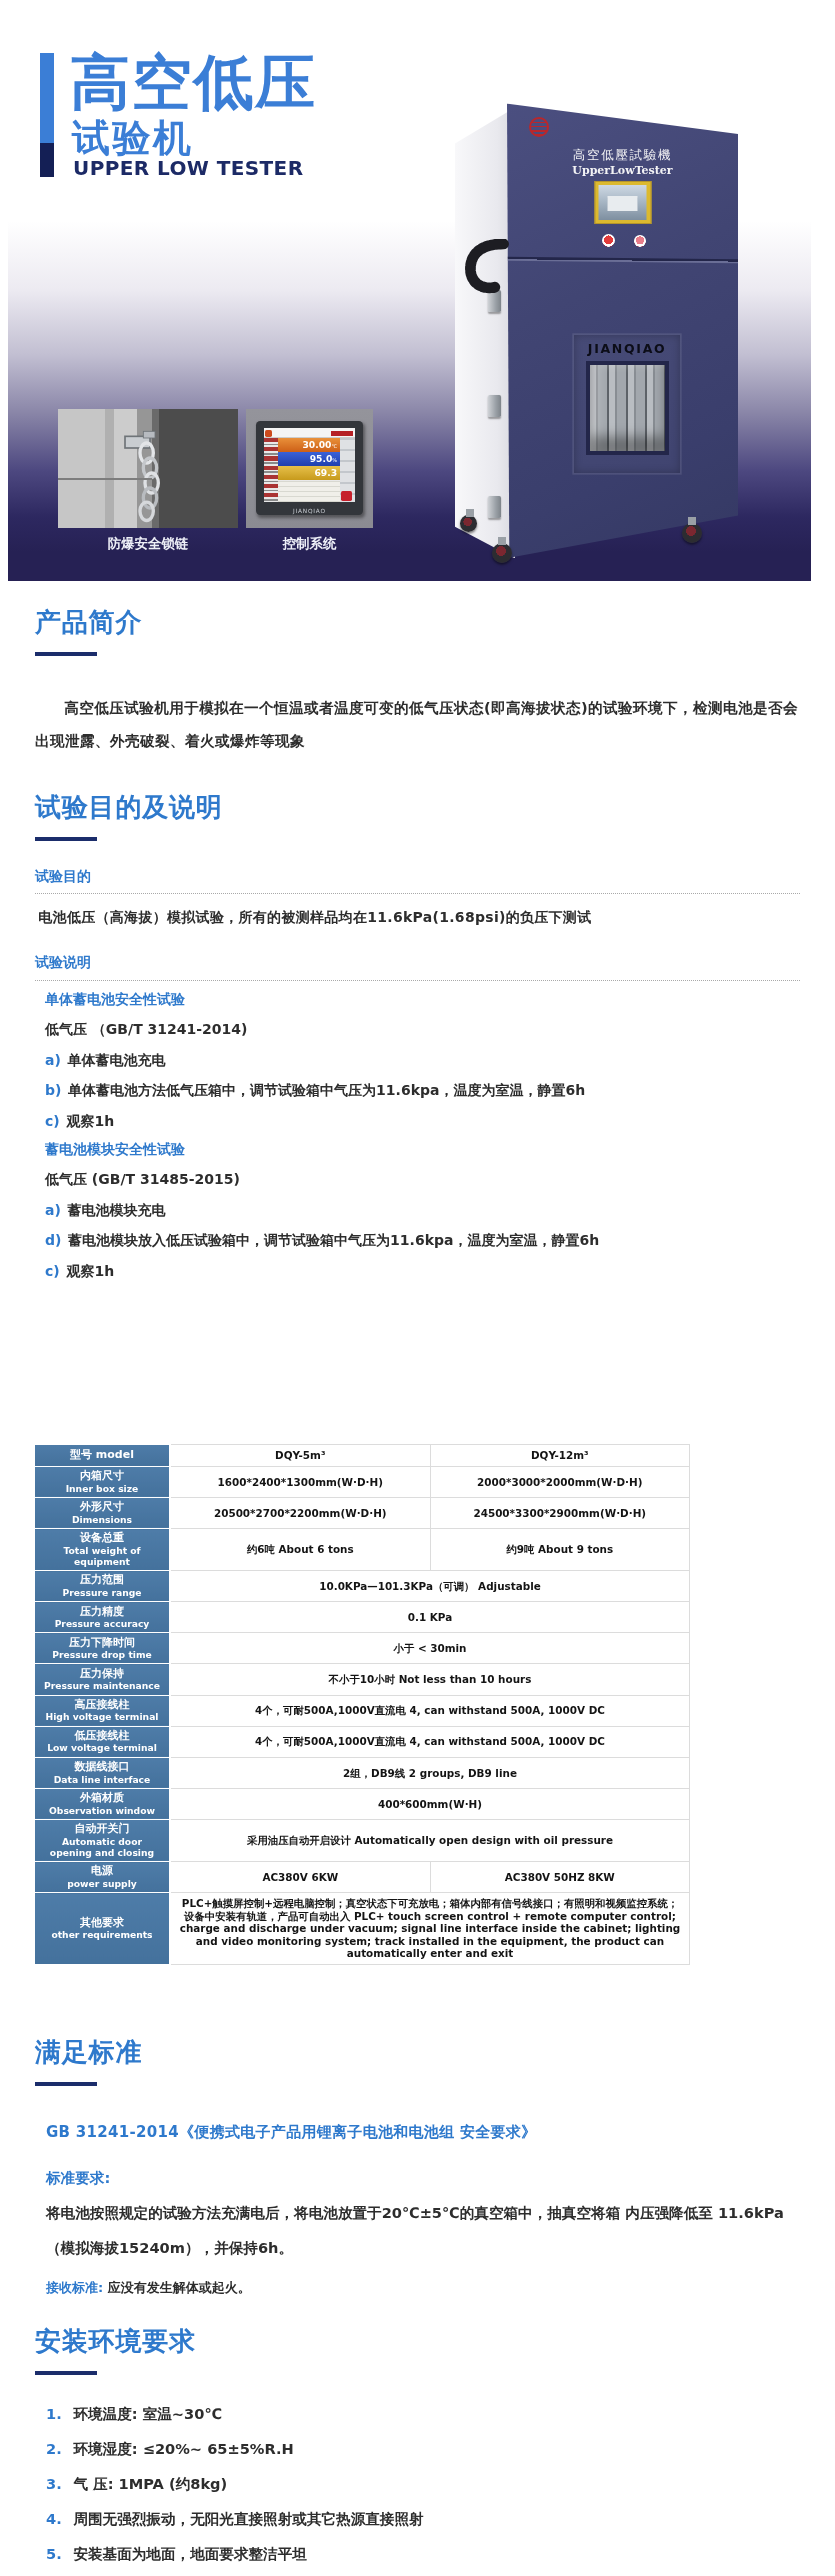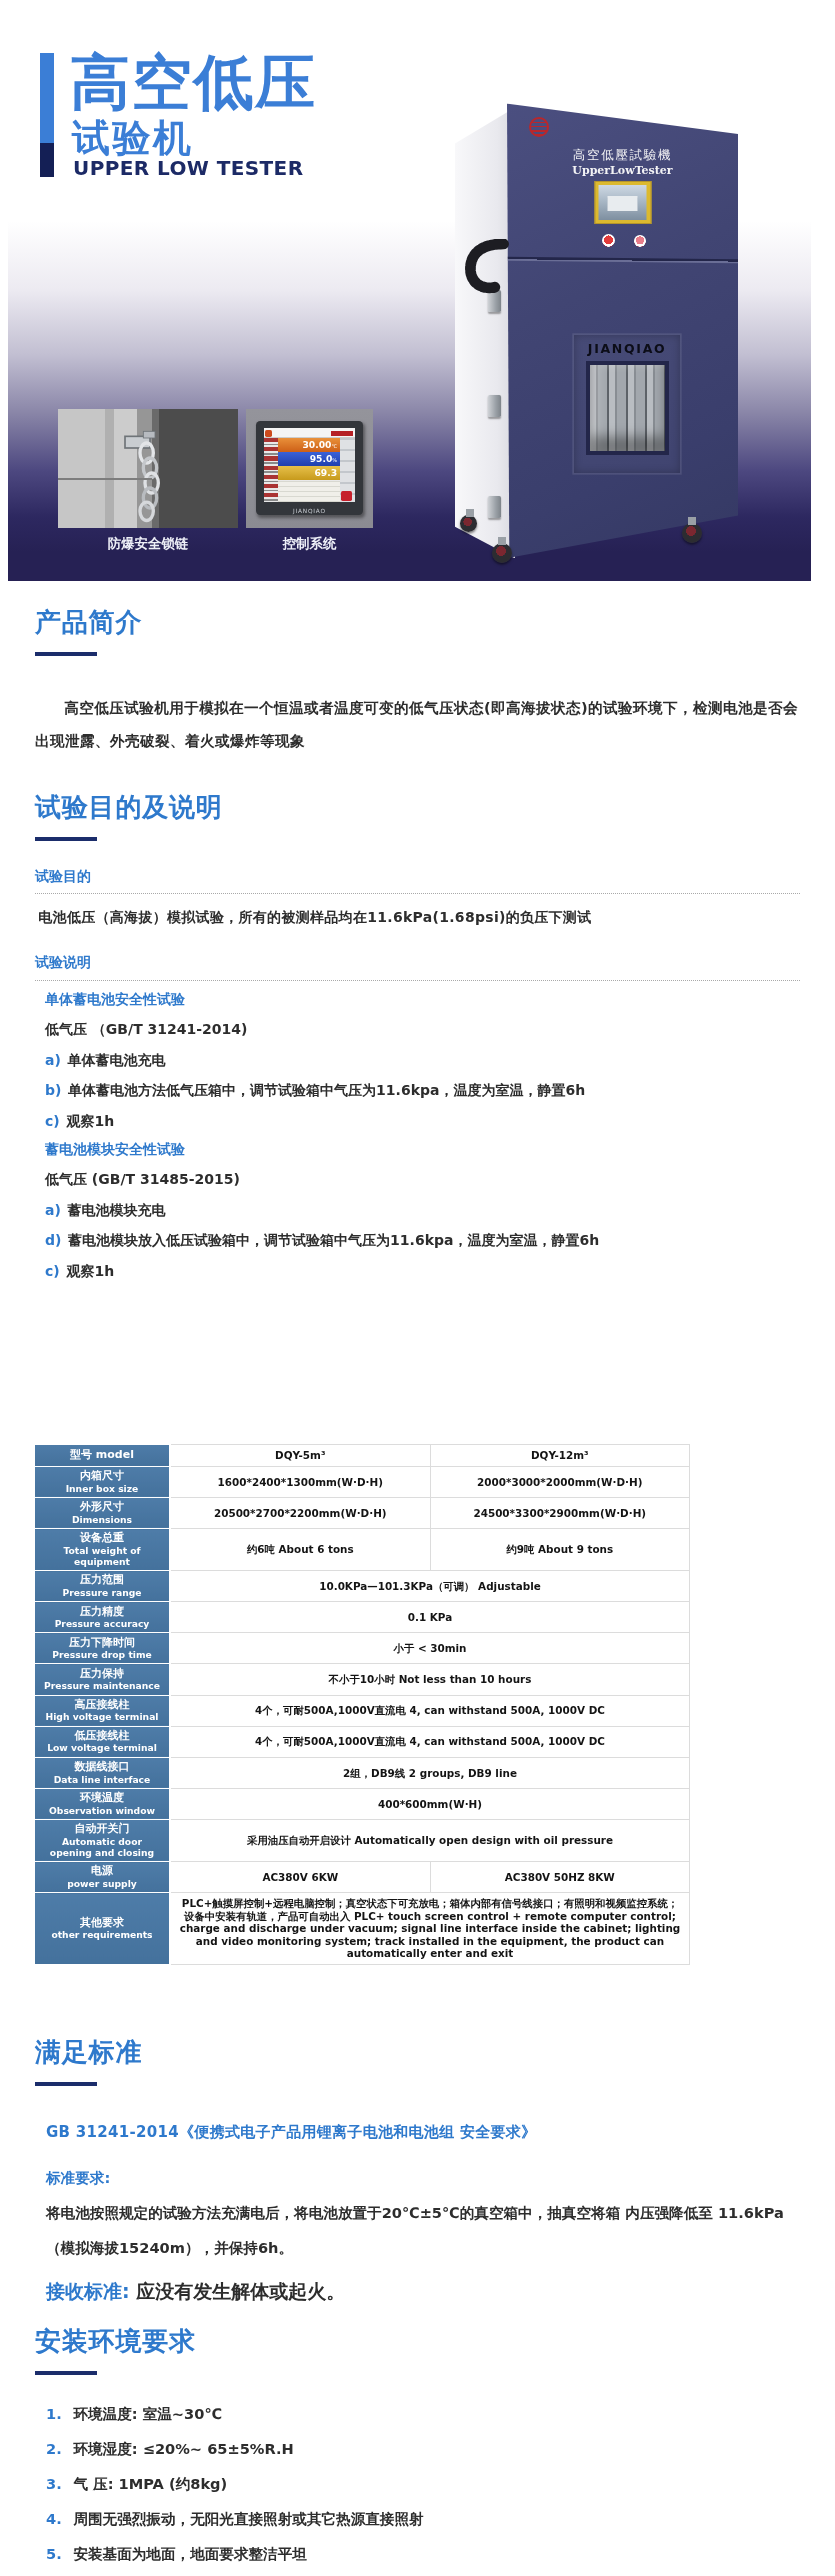--- a/index.html
+++ b/index.html
@@ -110,21 +110,21 @@
   .ptable th .cn { font-size:11px; font-weight:800; line-height:12.5px; }
   .ptable th .en { font-size:9.2px; font-weight:600; line-height:11px; }
   .ptable th .en:empty { display:none; }
   .ptable td { border:0.8px solid #dcdcdc; text-align:center; font-size:10.4px; font-weight:700; color:#141414;
     padding:4.2px 6.7px; line-height:12.5px; background:#fff; }
 
   .sec-standards { top:2035px; }
   .std-ref { margin-top:37px; font-size:15px; font-weight:700; color:#2e79cc; padding-left:11px; letter-spacing:0.3px; }
   .std-line { margin-top:18.4px; font-size:14.6px; font-weight:600; color:#2d2d2d; padding-left:11px; line-height:35px; }
   .std-label { color:#2e79cc; font-weight:700; }
-  .std-accept { margin-top:13.4px; font-size:19px; font-weight:600; color:#2d2d2d; padding-left:11px; }
+  .std-accept { margin-top:13.4px; font-size:13px; font-weight:600; color:#2d2d2d; padding-left:11px; }
 
   .sec-install { top:2324px; }
   .inst-list { margin-top:30px; padding-left:11px; list-style:none; }
   .inst-list li { margin-bottom:16px; font-size:14.6px; font-weight:600; color:#2d2d2d; }
   .inst-list .num { color:#2e79cc; font-weight:700; margin-right:11.7px; }
 </style>
 </head>
 <body>
 
 <div class="page">
@@ -309,21 +309,21 @@
         </tr>
         <tr>
           <th>
             <div class="cn">数据线接口</div>
             <div class="en">Data line interface</div>
           </th>
           <td colspan="2">2组，DB9线 2 groups, DB9 line</td>
         </tr>
         <tr>
           <th>
-            <div class="cn">环境温度</div>
+            <div class="cn">外箱材质</div>
             <div class="en">Observation window</div>
           </th>
           <td colspan="2">400*600mm(W·H)</td>
         </tr>
         <tr>
           <th>
             <div class="cn">自动开关门</div>
             <div class="en">Automatic door opening and closing</div>
           </th>
           <td colspan="2">采用油压自动开启设计  Automatically open design with oil pressure</td>

